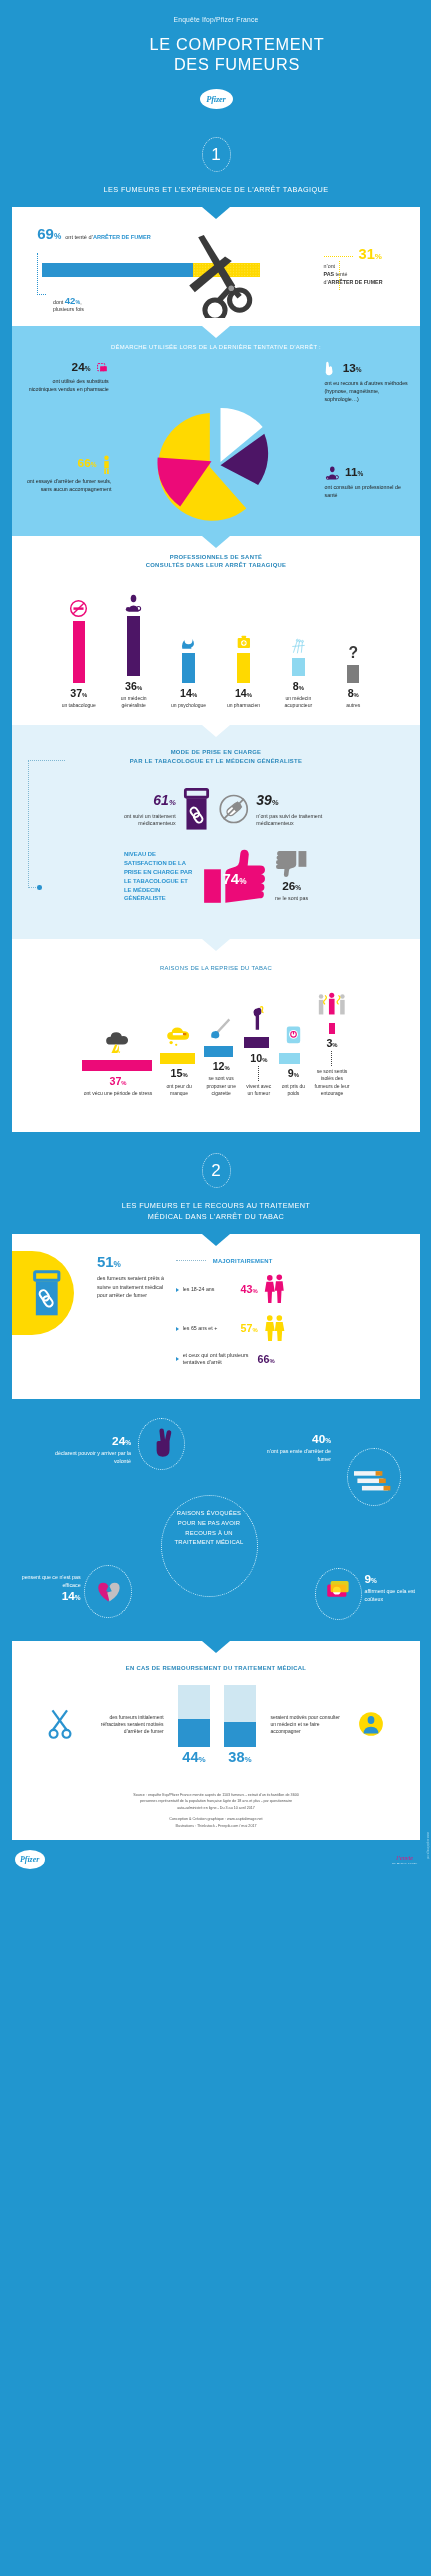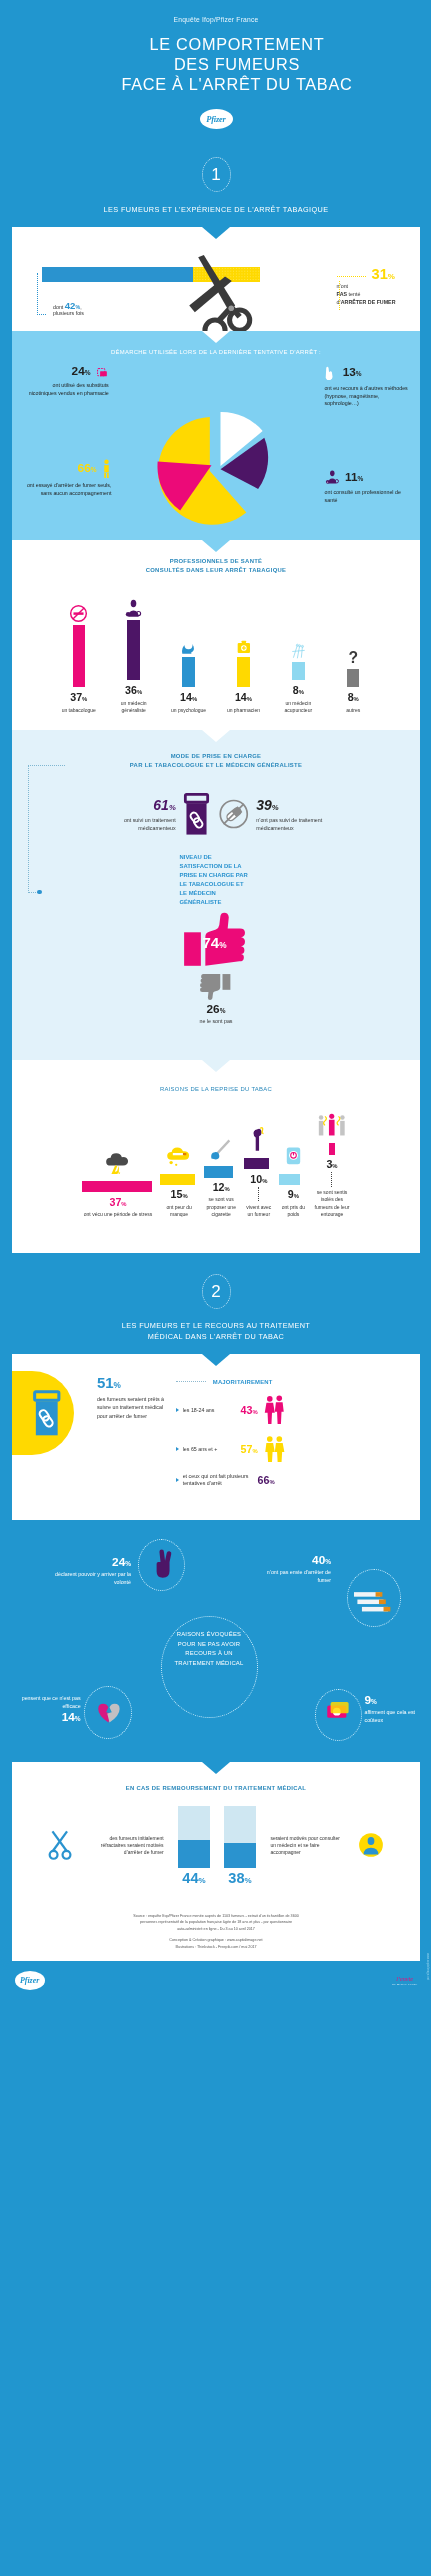--- a/index.html
+++ b/index.html
@@ -65,21 +65,21 @@
   .b1-line1 .num { font-size:15px; }
   .b1-line1 .lbl { font-size:5.6px; color:#333; }
   .b1-line1 .lbl b { color:#2a93cf; font-weight:bold; }
   .b1-bars { display:flex; align-items:center; margin: 21.4px 0 0 12.4px; }
   .bar-blue { height:14.6px; background:#2a93cf; }
   .bar-yellow { height:14.6px; background:#ffd900;
     background-image: radial-gradient(#ffe74d 0.6px, transparent 0.6px);
     background-size:2.8px 2.8px; }
   .dont42 { margin: 19px 0 0 23.6px; font-size:5.3px; color:#333; }
   .dont42 .num { font-size:9.6px; color:#2a93cf; }
-  .b1-right { position:absolute; right:17px; top:40px; width:66px; }
+  .b1-right { position:absolute; right:30px; top:40px; width:66px; }
   .b1-right .num { font-size:14.6px; }
   .b1-right .sub { font-size:5.3px; line-height:1.5; margin-top:1.7px; color:#333; }
   .b1-right .sub b { font-weight:bold; }
   .dotlead { display:inline-block; width:29px; border-top:1.1px dotted #ffd900; vertical-align:middle; margin-right:3.4px; }
   .dot-v { position:absolute; border-left:1.1px dotted #2a93cf; }
   .dot-v-y { position:absolute; border-left:1.1px dotted #ffd900; }
   .scissors { position:absolute; left:169px; top:27px; }
 
   
   .pie-block { position:relative; padding: 3.4px 11.2px 14.6px; min-height:180px; }
@@ -93,21 +93,21 @@
   .pcol { width:47px; text-align:center; }
   .picon { height:33px; display:flex; align-items:flex-end; justify-content:center; padding-bottom:2.8px; }
   .pbar { width:12.4px; margin:0 auto; }
   .pnum { font-size:10.7px; margin-top:5px; }
   .plabel { font-size:5px; line-height:1.4; color:#333; margin-top:3.9px; }
 
   
   .r61 { display:flex; align-items:center; justify-content:center; gap:6.7px; padding: 19px 17px 3.4px; }
   .r61 .num { font-size:14px;font-style:italic; }
   .r61 .cap { font-size:5.3px; line-height:1.45; width:66px; color:#333; }
-  .r74 { display:flex; align-items:center; justify-content:center; gap:5.6px; padding: 12.4px 14.6px 19px; flex-direction: column; }
+  .r74 { display:flex; align-items:center; justify-content:center; gap:5.6px; padding: 12.4px 14.6px 19px; }
   .satlabel { color:#2a93cf; font-size:5.9px; font-weight:bold; line-height:1.5; width:73px; }
 
   
   .reprise { display:flex; justify-content:center; align-items:flex-end; gap:5.6px; padding: 7.9px 12.4px 14.6px; }
   .rcol { width:49px; text-align:center; }
   .ricon { height:31.5px; display:flex; align-items:flex-end; justify-content:center; }
   .rbar { height:11.2px; margin-top:6.7px; }
   .rnum { font-size:10.7px; margin-top:4.5px; }
   .rlabel { font-size:5px; line-height:1.45; color:#333; margin-top:3.4px; }
   .vdots { border-left:1.1px dotted #444; height:14.6px; margin:2.2px auto 2.2px; width:0; }
@@ -151,36 +151,39 @@
 </head>
 <body>
 
 <div class="page">
 
   <div class="hero">
     <div class="hero-kicker">Enquête Ifop/Pfizer France</div>
     <div class="hero-title">
       <div>LE COMPORTEMENT</div>
       <div>DES FUMEURS</div>
-      <div>FACE À L'ARRÊT DU TABAC</div>
     </div>
     <div class="pfizer-logo">
       <span>Pfizer</span>
     </div>
   </div>
 
   <div class="badge-wrap">
     <div class="badge">1</div>
   </div>
   <div class="section-head">LES FUMEURS ET L'EXPÉRIENCE DE L'ARRÊT TABAGIQUE</div>
 
   <div class="panel">
     <div class="notch from-blue"></div>
     <div class="b1">
 
+      <div class="b1-line1">
+        <span class="num c-blue"><span>69</span><span class="pct">%</span></span>
+        <span class="lbl"><span>ont tenté d’</span><b>ARRÊTER DE FUMER</b></span>
+      </div>
 
       <div class="dot-v" style="left:25px;top:46px;height:42px;"></div>
       <div style="position:absolute;left:25px;top:87px;width:9px;border-top:1.1px dotted #2a93cf;"></div>
 
       <div class="b1-bars">
         <div class="bar-blue" style="width:151px;"></div>
         <div class="bar-yellow" style="width:67px;"></div>
       </div>
 
       <svg class="scissors" width="96" height="84" viewBox="0 0 170 150">

